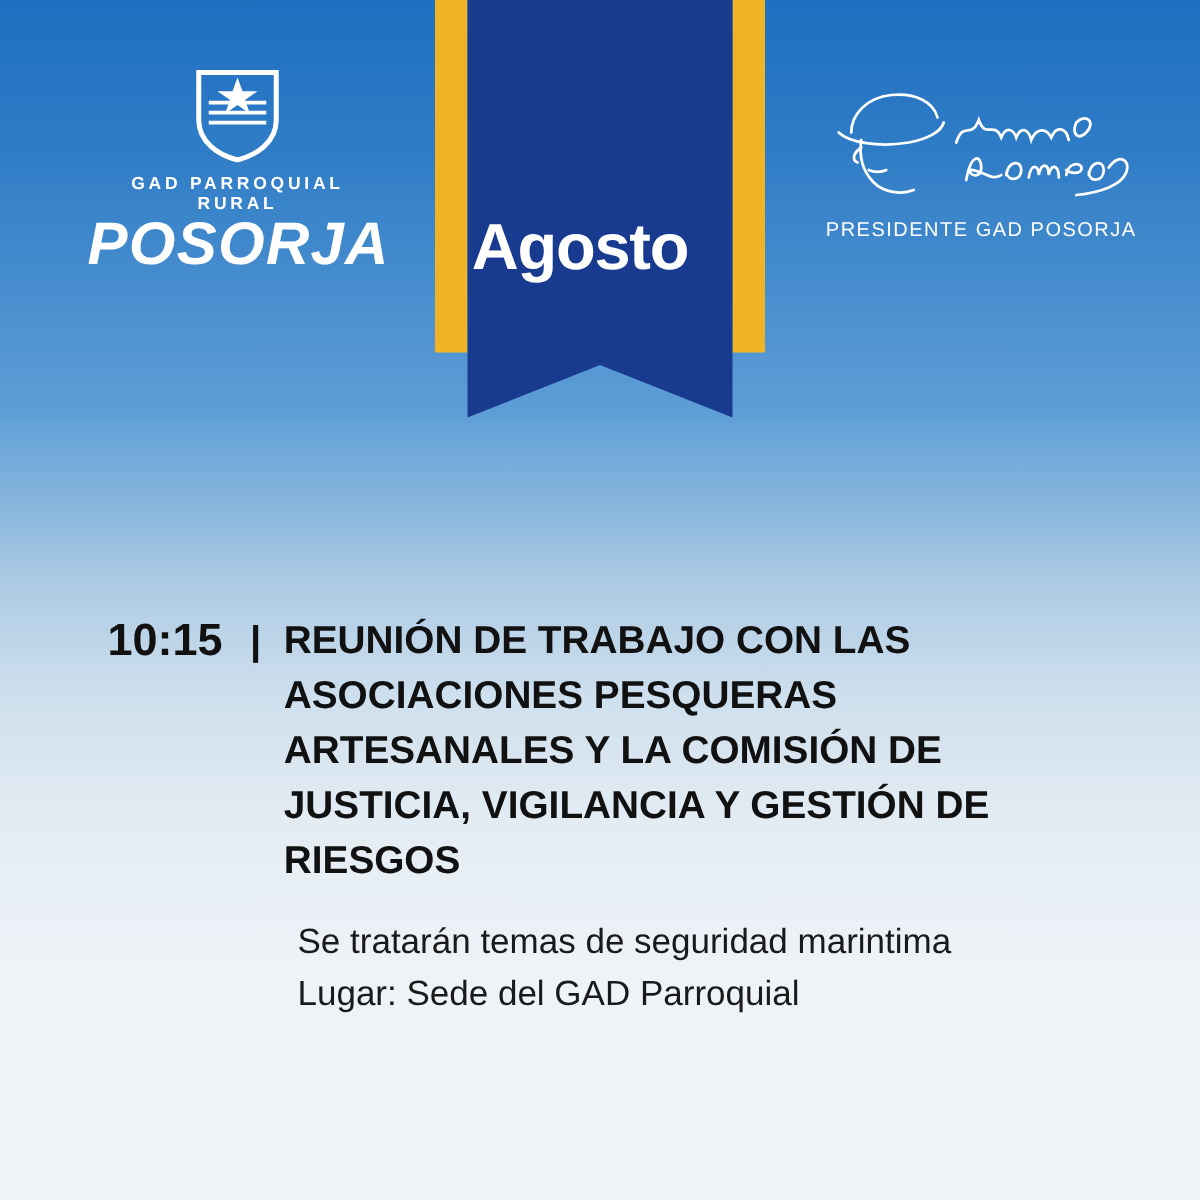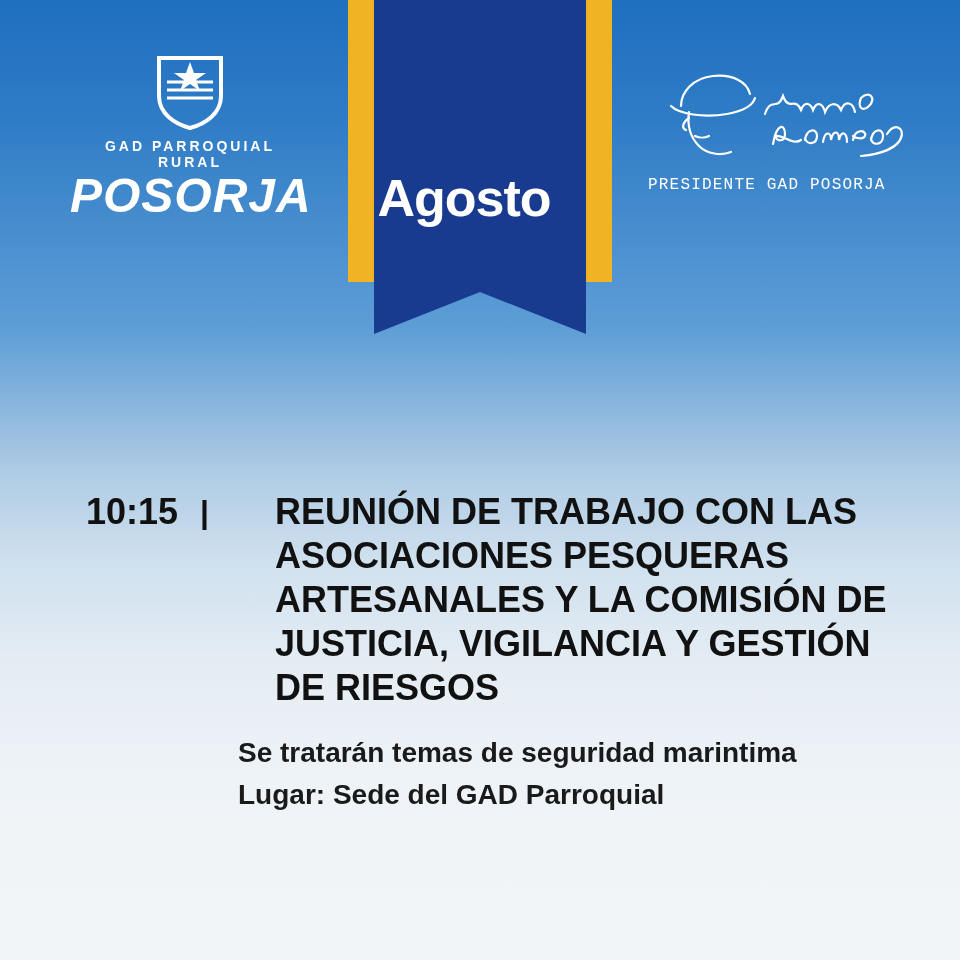--- a/index.html
+++ b/index.html
@@ -116,23 +116,22 @@
     letter-spacing: 1px;
     line-height: 1;
   }
 
   
   .sig-block {
     position: absolute;
     left: 648px;
     top: 62px;
     width: 274px;
-    text-align: left;
-    color: #ffffff;
-    font-family: Liberation Mono, monospace;
+    text-align: center;
+    color: #ffffff;
   }
   .sig-art {
     width: 260px;
     height: 110px;
     margin: 0 auto;
   }
   .sig-caption {
     font-size: 16px;
     letter-spacing: 1.2px;
     margin-top: 4px;
@@ -158,36 +157,35 @@
   }
   .agenda-sep {
     color: #111111;
     font-size: 32px;
     font-weight: bold;
     line-height: 44px;
     margin: 0 18px 0 22px;
   }
   .agenda-title {
     color: #111111;
-    font-size: 36px;
+    font-size: 31px;
     font-weight: bold;
     line-height: 44px;
     letter-spacing: 0px;
     max-width: 660px;
-    margin-left: 48px;
   }
   .agenda-details {
     margin-left: 152px;
     margin-top: 22px;
   }
   .agenda-detail-line {
     color: #1a1a1a;
     font-size: 28px;
     line-height: 42px;
-    font-weight: bold;
+    font-weight: normal;
   }
 </style>
 </head>
 <body>
 
 <div id="poster">
 
   <div class="top-band">
 
     <div class="ribbon-side left"></div>

